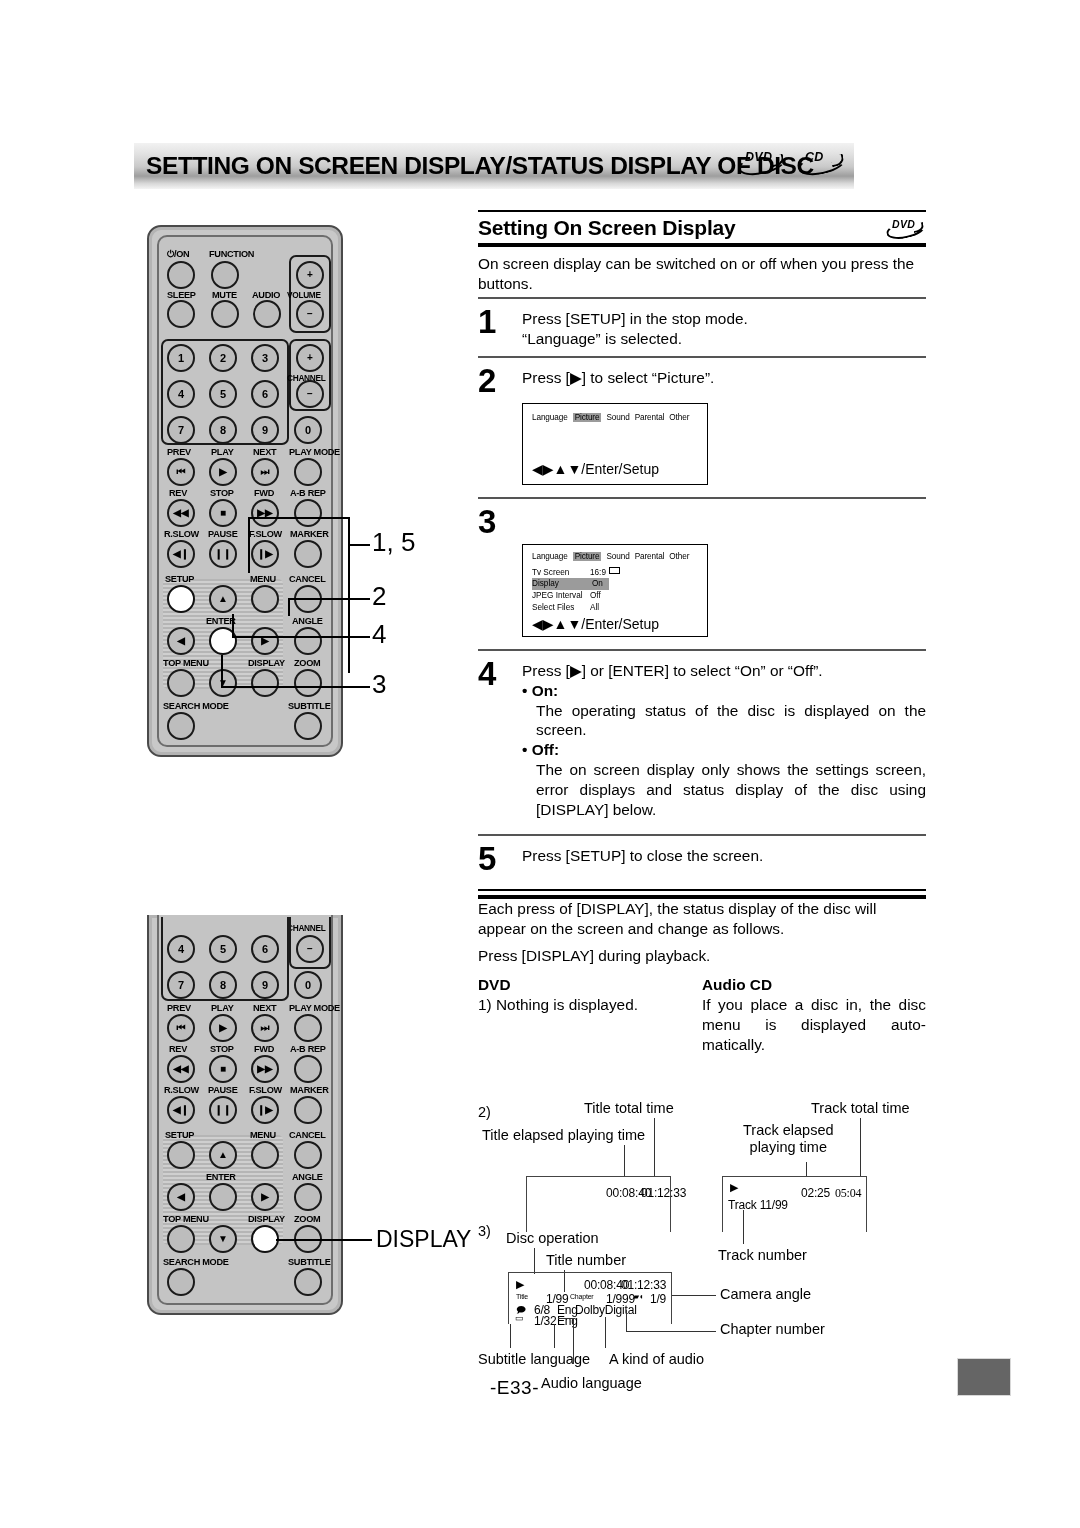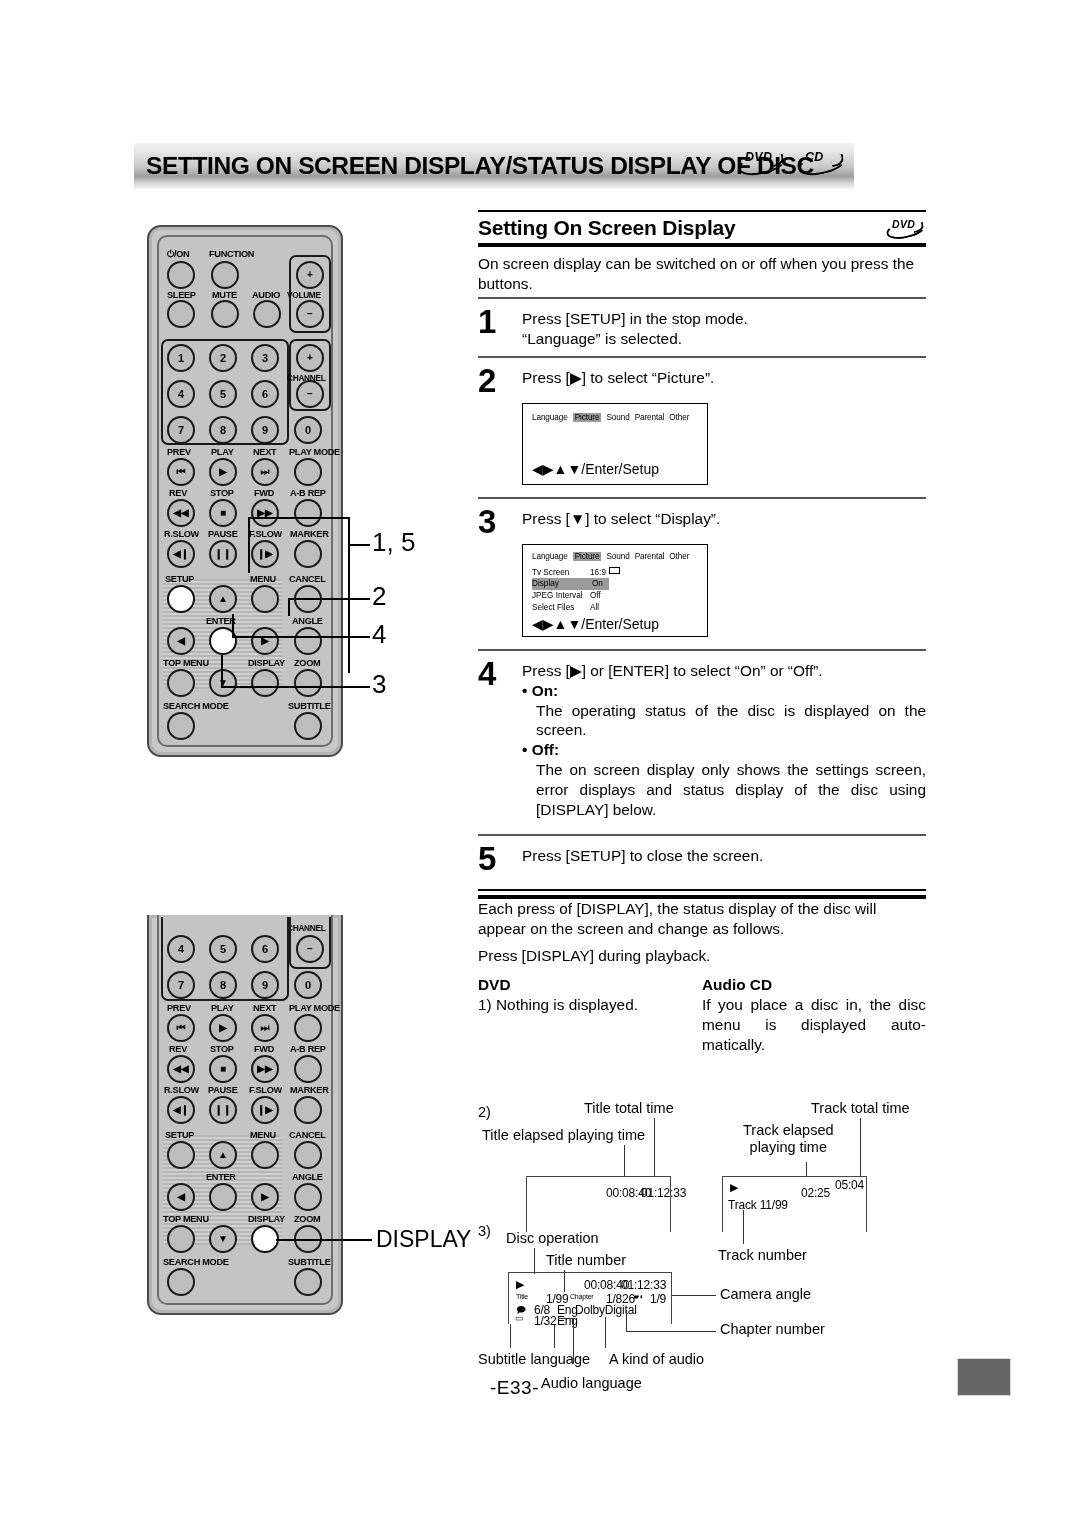--- a/index.html
+++ b/index.html
@@ -490,21 +490,20 @@
       <span>Sound</span>
       <span>Parental</span>
       <span>Other</span>
     </div>
     <div class="osd-nav">◀▶▲▼/Enter/Setup</div>
   </div>
 
   <div class="rule-med" style="margin-top:12px;"></div>
   <div class="step" style="margin-top:6px;">
     <div class="step-num">3</div>
-    <div class="step-body">Press [▼] to select “Display”.</div>
   </div>
 
   <div class="osd-box" style="height:93px;">
     <div class="osd-row osd-menu" style="top:7px;">
       <span>Language</span>
       <span class="osd-hl">Picture</span>
       <span>Sound</span>
       <span>Parental</span>
       <span>Other</span>
     </div>
@@ -579,42 +578,42 @@
 
   <div class="fig-lbl" style="left:333px; top:0px;">Track total time</div>
   <div class="fig-lbl" style="left:265px; top:22px; white-space:pre-line; text-align:center; line-height:1.15;">Track elapsed
 playing time</div>
   <div class="fig-line" style="left:382px; top:18px; width:1.4px; height:58px;"></div>
   <div class="fig-line" style="left:328px; top:62px; width:1.4px; height:14px;"></div>
   <div class="fig-box" style="left:244px; top:76px; width:145px; height:56px; border-bottom:none;"></div>
   <div class="fig-small" style="left:252px; top:81px; font-size:11px;">▶</div>
   <div class="fig-small" style="left:250px; top:98px;">Track 11/99</div>
   <div class="fig-small" style="left:323px; top:86px;">02:25</div>
-  <div class="fig-small" style="left:357px; top:78px;">05:04</div>
+  <div class="fig-small" style="left:357px; top:86px;font-family:Liberation Serif, serif;">05:04</div>
   <div class="fig-line" style="left:265px; top:110px; width:1.4px; height:34px;"></div>
   <div class="fig-lbl" style="left:240px; top:147px;">Track number</div>
 </div>
 
 <div style="position:absolute; left:478px; top:1222px; width:460px; height:160px;">
   <div class="fig-lbl" style="left:0px; top:1px;">3)</div>
   <div class="fig-lbl" style="left:28px; top:8px;">Disc operation</div>
   <div class="fig-lbl" style="left:68px; top:30px;">Title number</div>
   <div class="fig-line" style="left:56px; top:26px; width:1.4px; height:26px;"></div>
   <div class="fig-line" style="left:86px; top:48px; width:1.4px; height:22px;"></div>
 
   <div class="fig-box" style="left:30px; top:50px; width:164px; height:52px; border-bottom:none;"></div>
 
   <div class="fig-small" style="left:38px; top:56px; font-size:11px;">▶</div>
   <div class="fig-small" style="left:106px; top:56px;">00:08:40</div>
   <div class="fig-small" style="left:143px; top:56px;">01:12:33</div>
 
   <div class="fig-small" style="left:38px; top:71px; font-size:7px;">Title</div>
   <div class="fig-small" style="left:68px; top:70px;">1/99</div>
   <div class="fig-small" style="left:92px; top:71px; font-size:7px;">Chapter</div>
-  <div class="fig-small" style="left:128px; top:70px;">1/826</div>
+  <div class="fig-small" style="left:128px; top:70px;">1/999</div>
   <div class="fig-small" style="left:155px; top:70px; font-size:8px;">▰◖</div>
   <div class="fig-small" style="left:172px; top:70px;">1/9</div>
 
   <div class="fig-small" style="left:38px; top:81px; font-size:9px;">🗩</div>
   <div class="fig-small" style="left:56px; top:81px;">6/8</div>
   <div class="fig-small" style="left:79px; top:81px;">Eng</div>
   <div class="fig-small" style="left:97px; top:81px;">DolbyDigital</div>
 
   <div class="fig-small" style="left:37px; top:91px; font-size:9px;">▭</div>
   <div class="fig-small" style="left:56px; top:92px;">1/32</div>

